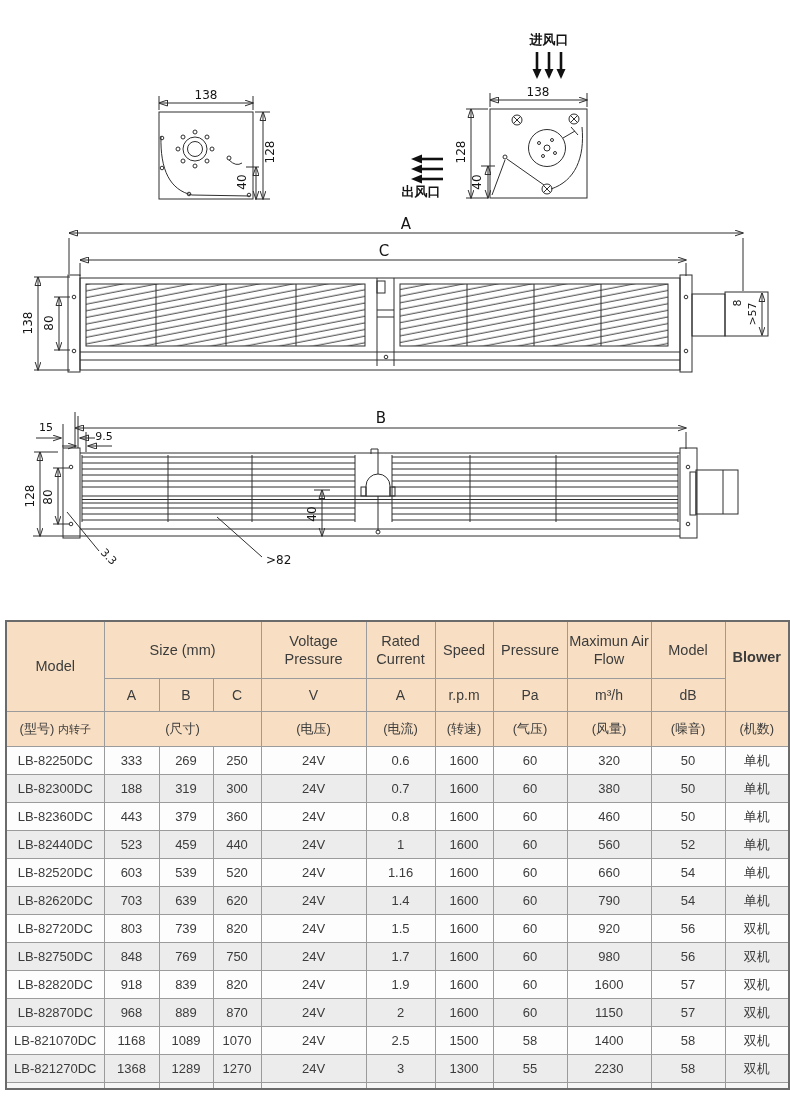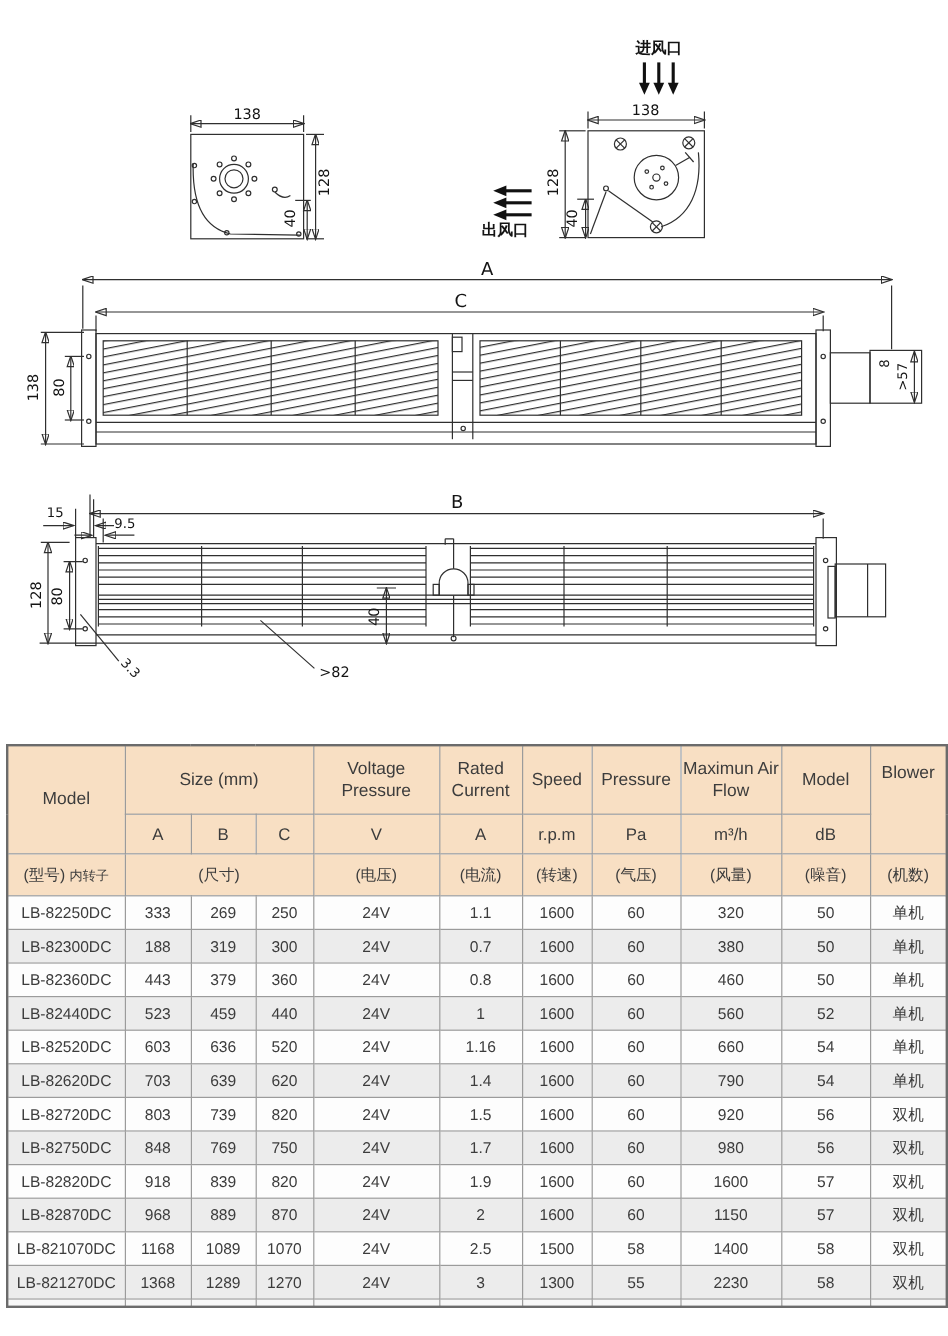--- a/index.html
+++ b/index.html
@@ -17,21 +17,21 @@
   .dimS{font-size:11px;}
   .letter{font-size:15px;}
   .cjk{font-size:13px;font-weight:600;}
   
   table.spec{border-collapse:collapse;table-layout:fixed;width:783px;margin:2px 0 0 5px;
              color:#3c3c3c;border:2px solid #6b6b6b;}
   table.spec th,table.spec td{border:1px solid #9b9b9b;text-align:center;vertical-align:middle;
              padding:0;overflow:hidden;white-space:normal;}
   thead th{background:#f8dfc3;font-weight:normal;}
   tr.h1 th{height:56px;font-size:14.5px;line-height:1.25;}
-  tr.h1 th.blower-th{vertical-align:top;padding-top:13px;}
+  tr.h1 th.blower-th{vertical-align:top;padding-top:26px;font-weight:bold;}
   tr.h2 th{height:32px;font-size:14px;}
   tr.h3 th{height:34px;font-size:13px;}
   .cn-small{font-size:11px;}
   tbody td{height:27px;font-size:13px;background:#fdfdfd;}
   tbody tr:nth-child(even) td{background:#ececec;}
   tbody tr.cut td{height:5px;background:#f7f7f7;}
 </style>
 </head>
 <body>
 
@@ -334,21 +334,21 @@
       <th>(机数)</th>
     </tr>
   </thead>
   <tbody>
     <tr>
       <td>LB-82250DC</td>
       <td>333</td>
       <td>269</td>
       <td>250</td>
       <td>24V</td>
-      <td>1.1</td>
+      <td>0.6</td>
       <td>1600</td>
       <td>60</td>
       <td>320</td>
       <td>50</td>
       <td>单机</td>
     </tr>
     <tr>
       <td>LB-82300DC</td>
       <td>188</td>
       <td>319</td>
@@ -383,21 +383,21 @@
       <td>1</td>
       <td>1600</td>
       <td>60</td>
       <td>560</td>
       <td>52</td>
       <td>单机</td>
     </tr>
     <tr>
       <td>LB-82520DC</td>
       <td>603</td>
-      <td>636</td>
+      <td>539</td>
       <td>520</td>
       <td>24V</td>
       <td>1.16</td>
       <td>1600</td>
       <td>60</td>
       <td>660</td>
       <td>54</td>
       <td>单机</td>
     </tr>
     <tr>

